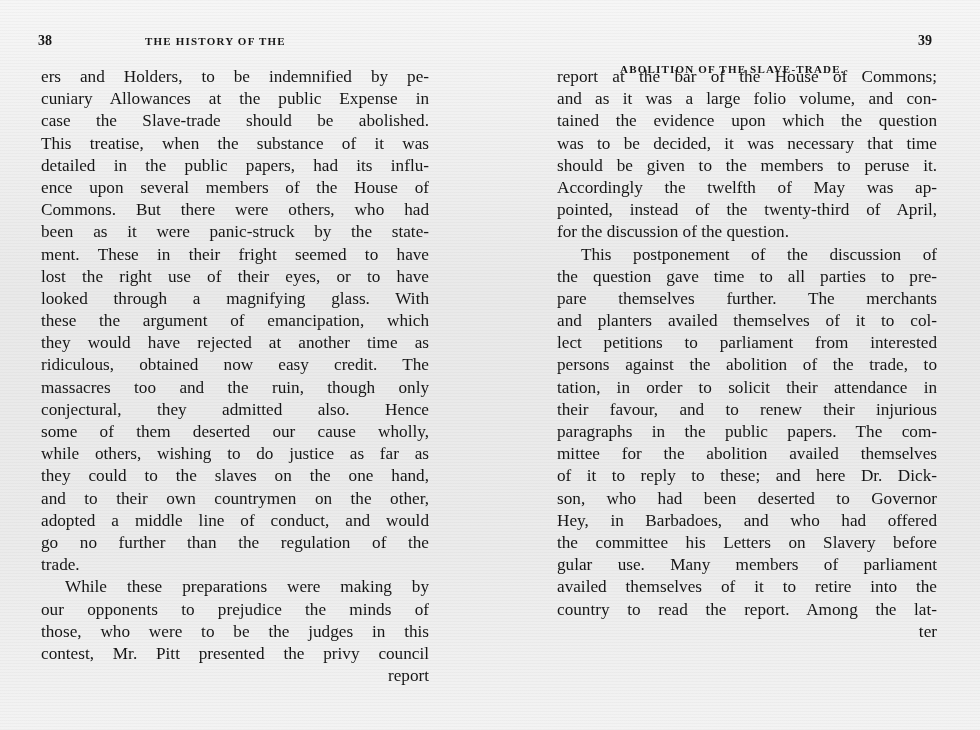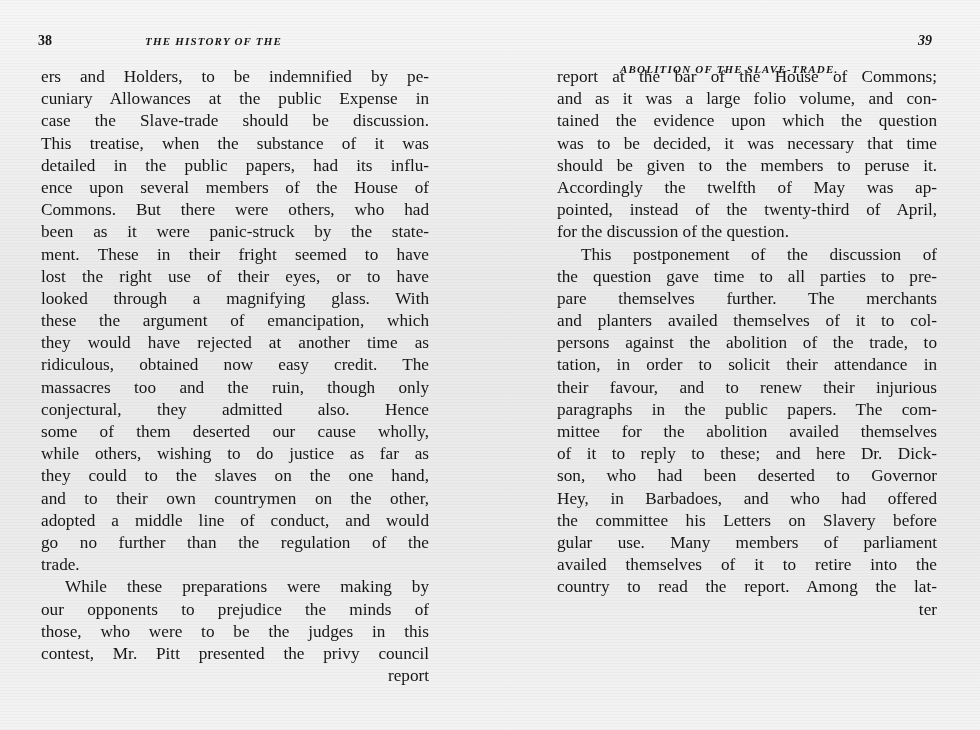--- a/index.html
+++ b/index.html
@@ -30,32 +30,31 @@
     .page.left { left: 0; width: 490px; }
     .page.right { left: 490px; width: 490px; }
     .running-head {
       position: absolute;
       top: 35px;
       font-size: 11px;
       letter-spacing: 1.2px;
       font-weight: bold;
       text-transform: uppercase;
       white-space: nowrap;
-      font-style: italic;
     }
     .page-num {
       position: absolute;
       top: 33px;
       font-size: 14px;
       font-weight: bold;
     }
     .left .page-num { left: 38px; }
     .left .running-head { left: 145px; }
     .right .running-head { left: 130px; margin-top: 28px; }
-    .right .page-num { left: 428px; font-style: italic; }
+    .right .page-num { left: 428px; }
 
     .text-block {
       position: absolute;
       top: 66px;
       width: 388px;
       font-size: 17.2px;
       line-height: 22.2px;
     }
     .left .text-block { left: 41px; }
     .right .text-block { left: 67px; width: 380px; }
@@ -79,21 +78,21 @@
 <body>
 
 <div class="scan-bg"></div>
 
 <div class="page left">
   <span class="page-num">38</span>
   <span class="running-head">THE HISTORY OF THE</span>
   <div class="text-block" id="left-text">
       <span class="line">ers and Holders, to be indemnified by pe-</span>
       <span class="line">cuniary Allowances at the public Expense in</span>
-      <span class="line">case the Slave-trade should be discussion.</span>
+      <span class="line">case the Slave-trade should be abolished.</span>
       <span class="line">This treatise, when the substance of it was</span>
       <span class="line">detailed in the public papers, had its influ-</span>
       <span class="line">ence upon several members of the House of</span>
       <span class="line">Commons. But there were others, who had</span>
       <span class="line">been as it were panic-struck by the state-</span>
       <span class="line">ment. These in their fright seemed to have</span>
       <span class="line">lost the right use of their eyes, or to have</span>
       <span class="line">looked through a magnifying glass. With</span>
       <span class="line">these the argument of emancipation, which</span>
       <span class="line">they would have rejected at another time as</span>
@@ -124,20 +123,21 @@
       <span class="line">tained the evidence upon which the question</span>
       <span class="line">was to be decided, it was necessary that time</span>
       <span class="line">should be given to the members to peruse it.</span>
       <span class="line">Accordingly the twelfth of May was ap-</span>
       <span class="line">pointed, instead of the twenty-third of April,</span>
       <span class="line last">for the discussion of the question.</span>
       <span class="line indent">This postponement of the discussion of</span>
       <span class="line">the question gave time to all parties to pre-</span>
       <span class="line">pare themselves further. The merchants</span>
       <span class="line">and planters availed themselves of it to col-</span>
+      <span class="line">lect petitions to parliament from interested</span>
       <span class="line">persons against the abolition of the trade, to</span>
       <span class="line">tation, in order to solicit their attendance in</span>
       <span class="line">their favour, and to renew their injurious</span>
       <span class="line">paragraphs in the public papers. The com-</span>
       <span class="line">mittee for the abolition availed themselves</span>
       <span class="line">of it to reply to these; and here Dr. Dick-</span>
       <span class="line">son, who had been deserted to Governor</span>
       <span class="line">Hey, in Barbadoes, and who had offered</span>
       <span class="line">the committee his Letters on Slavery before</span>
       <span class="line">gular use. Many members of parliament</span>

